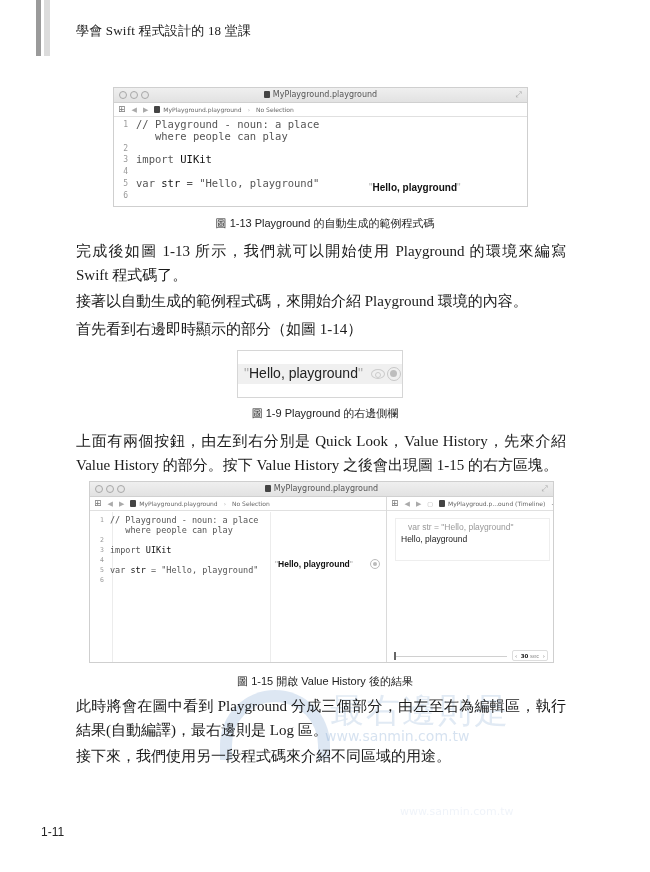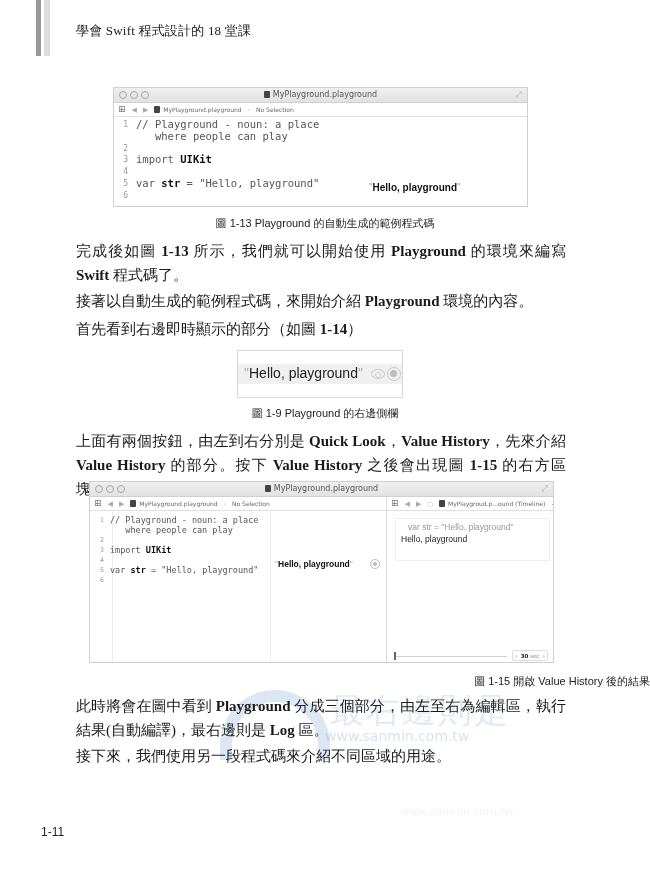--- a/index.html
+++ b/index.html
@@ -20,34 +20,34 @@
   .doc-glyph { display: inline-block; width: 6px; height: 7px; background: #444; border-radius: 1px; margin-right: 3px; vertical-align: -1px; }
   .resize-icon { position: absolute; right: 5px; top: 2px; font-size: 8px; color: #aaa; }
   .jumpbar { height: 14px; border-bottom: 1px solid #e0e0e0; font-size: 6px; color: #666; display: flex; align-items: center; gap: 6px; padding-left: 4px; white-space: nowrap; overflow: hidden; }
   .jb-grid { font-size: 9px; color: #777; line-height: 1; }
   .jb-arrow { color: #aaa; font-size: 7px; }
   .jb-sep { color: #aaa; }
 
   .code { font-family: "DejaVu Sans Mono", "Liberation Mono", monospace; color: #555; }
   .code-line { display: flex; white-space: pre; }
   .ln { color: #999; text-align: right; }
-  .kw-bold { color: #111; font-weight: bold; text-align: right; }
+  .kw-bold { color: #111; font-weight: normal; text-align: right; }
   .result { font-family: "Liberation Sans", "DejaVu Sans", sans-serif; font-weight: bold; color: #111; }
   .q { color: #aaa; font-weight: normal; }
 
   
   #fig13 { left: 113px; top: 87px; width: 415px; height: 120px; }
   #fig13 .code { position: absolute; left: 0; top: 31px; font-size: 10.5px; line-height: 11.8px; }
   #fig13 .ln { width: 22px; padding-right: 8px; font-size: 8px; }
   #fig13 .result-13 { position: absolute; left: 255px; top: 94px; font-size: 10px; }
 
   .caption { position: absolute; left: 0; width: 650px; text-align: center; font-family: "Liberation Sans", "DejaVu Sans", sans-serif; font-size: 11px; color: #222; }
 
   .para { position: absolute; left: 76px; width: 490px; font-size: 15px; line-height: 24px; color: #1a1a1a; text-align: justify; }
-  .para b { font-weight: bold; }
+  .para b { font-weight: normal; }
 
   
   #fig14 { position: absolute; left: 237px; top: 350px; width: 166px; height: 48px; border: 1px solid #d6d6d6; background: #fff; }
   #fig14 .strip { position: absolute; left: 0; right: 0; top: 13px; height: 20px; background: #f0f0f0; }
   #fig14 .res { position: absolute; left: 6px; top: 14px; font-family: "Liberation Sans", "DejaVu Sans", sans-serif; font-size: 14px; color: #222; }
   .eye-icon { position: absolute; left: 133px; top: 18px; width: 14px; height: 10px; border: 1.5px solid #ccc; border-radius: 50%; }
   .eye-icon::after { content: ""; position: absolute; left: 3px; top: 1.5px; width: 4px; height: 4px; border-radius: 50%; border: 1px solid #ccc; }
   .history-icon { position: absolute; left: 149px; top: 16px; width: 14px; height: 14px; border: 1.5px solid #c8c8c8; border-radius: 50%; }
   .history-icon::after { content: ""; position: absolute; left: 2px; top: 2px; width: 7px; height: 7px; border-radius: 50%; background: #bdbdbd; }
 
@@ -176,21 +176,21 @@
     <div class="timeline-val">Hello, playground</div>
   </div>
   <div class="timeline-slider"></div>
   <div class="slider-thumb"></div>
   <div class="sec-stepper">
     <span>‹</span>
     <span><span class="val">30</span> <span>sec</span></span>
     <span>›</span>
   </div>
 </div>
-<div class="caption" style="top:674px;text-align:right;">圖 1-15  開啟 Value History 後的結果</div>
+<div class="caption" style="top:674px;">圖 1-15  開啟 Value History 後的結果</div>
 
 <div class="wm-logo"></div>
 <div class="wm-text">最右邊則是</div>
 <div class="wm-url">www.sanmin.com.tw</div>
 <div class="wm-url2">www.sanmin.com.tw</div>
 
 <div class="para" style="top:694px;"><span>此時將會在圖中看到 </span><b>Playground</b><span> 分成三個部分，由左至右為編輯區，執行結果(自動編譯)，最右邊則是 </span><b>Log</b><span> 區。</span></div>
 <div class="para" style="top:744px;">接下來，我們使用另一段程式碼來介紹不同區域的用途。</div>
 
 <div class="page-number">1-11</div>

